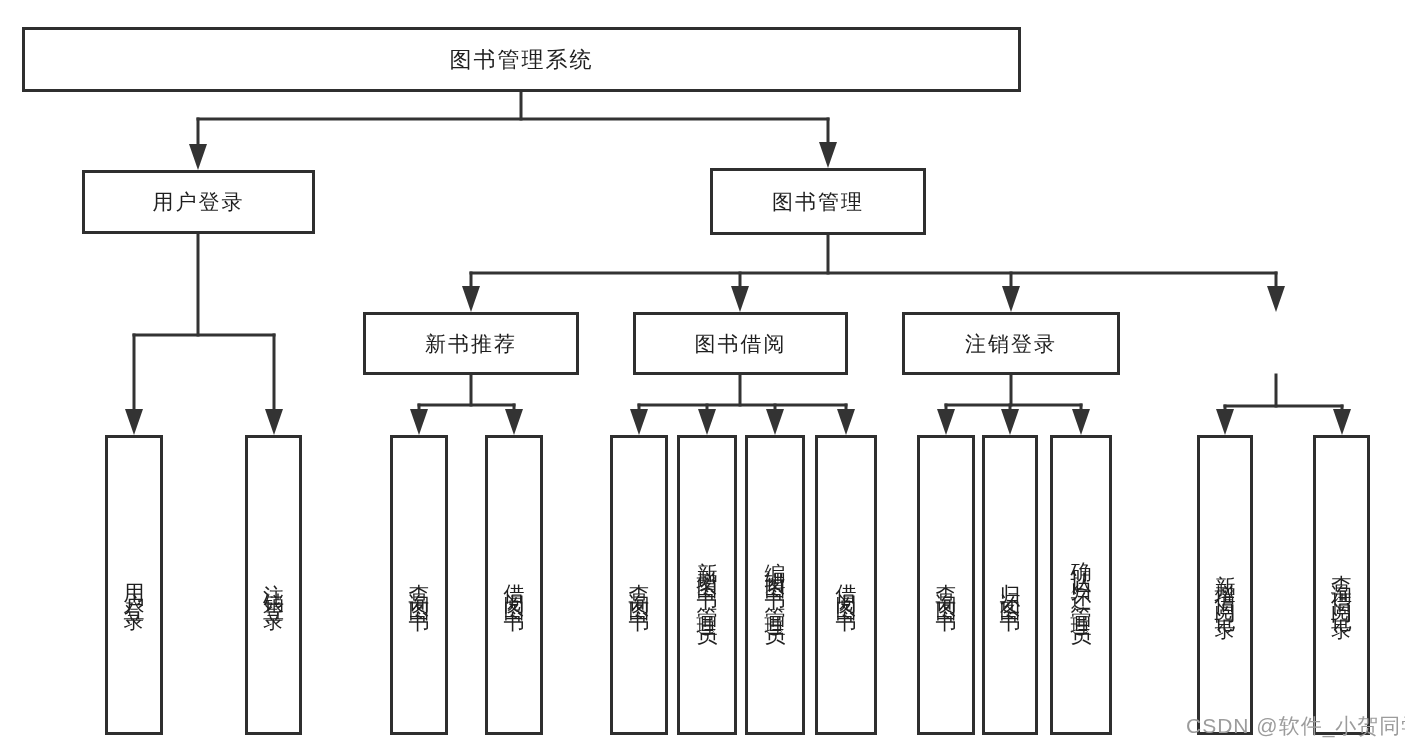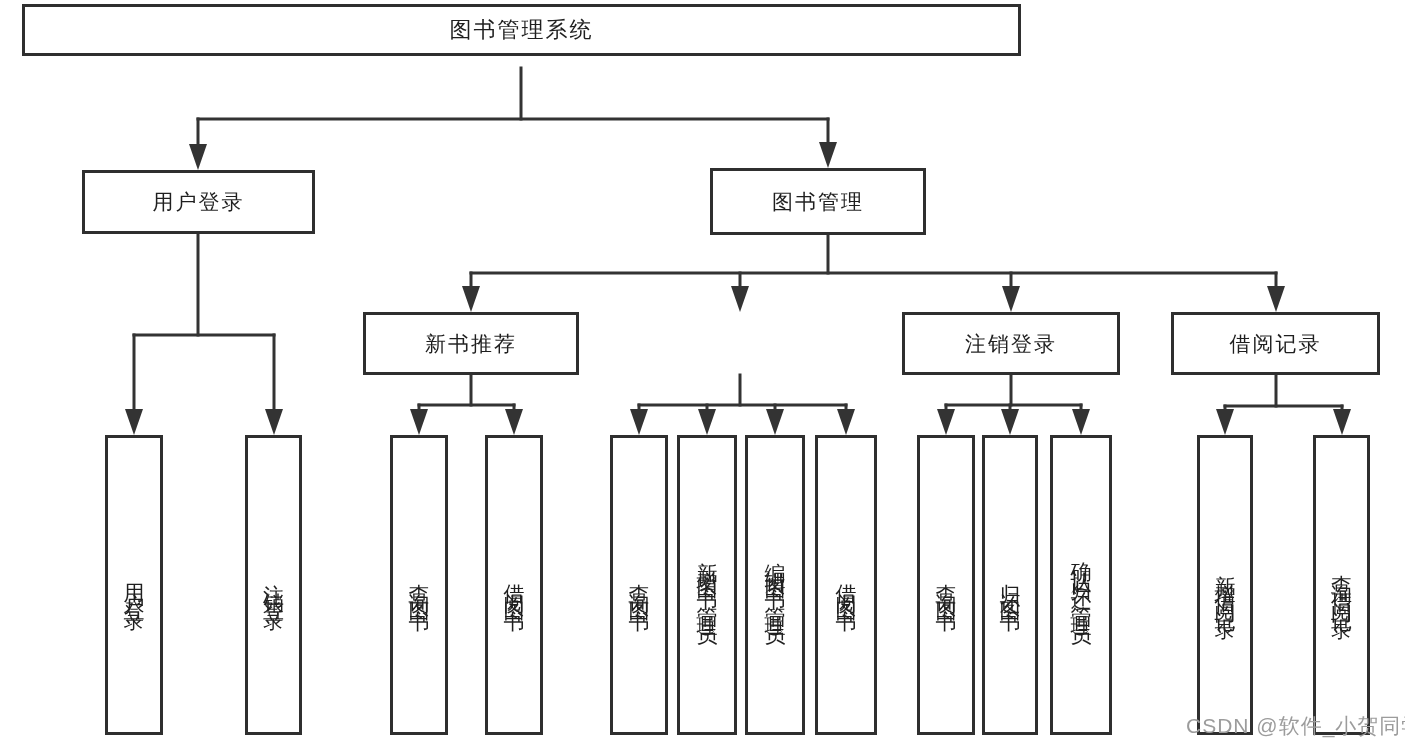--- a/index.html
+++ b/index.html
@@ -92,39 +92,39 @@
     <polygon points="1072,409 1090,409 1081,435"></polygon>
 
     <line x1="1276" y1="375" x2="1276" y2="406"></line>
     <line x1="1225" y1="406" x2="1342" y2="406"></line>
     <line x1="1225" y1="406" x2="1225" y2="425"></line>
     <line x1="1342" y1="406" x2="1342" y2="425"></line>
     <polygon points="1216,409 1234,409 1225,435"></polygon>
     <polygon points="1333,409 1351,409 1342,435"></polygon>
   </svg>
 
-  <div class="node root-node" style="left:22px;top:4px;width:999px;height:52px">
+  <div class="node root-node" style="left:22px;top:27px;width:999px;height:65px">
     <span>图书管理系统</span>
   </div>
 
   <div class="node" style="left:82px;top:170px;width:233px;height:64px">
     <span>用户登录</span>
   </div>
   <div class="node" style="left:710px;top:168px;width:216px;height:67px">
     <span>图书管理</span>
   </div>
 
   <div class="node" style="left:363px;top:312px;width:216px;height:63px">
     <span>新书推荐</span>
   </div>
+  <div class="node" style="left:633px;top:312px;width:215px;height:63px">
+    <span>图书借阅</span>
+  </div>
   <div class="node" style="left:902px;top:312px;width:218px;height:63px">
     <span>注销登录</span>
-  </div>
-  <div class="node" style="left:1171px;top:312px;width:209px;height:63px">
-    <span>借阅记录</span>
   </div>
 
   <div class="node vert" style="left:105px;top:435px;width:58px;height:300px">
     <span>用户登录</span>
   </div>
   <div class="node vert" style="left:245px;top:435px;width:57px;height:300px">
     <span>注销登录</span>
   </div>
 
   <div class="node vert" style="left:390px;top:435px;width:58px;height:300px">

